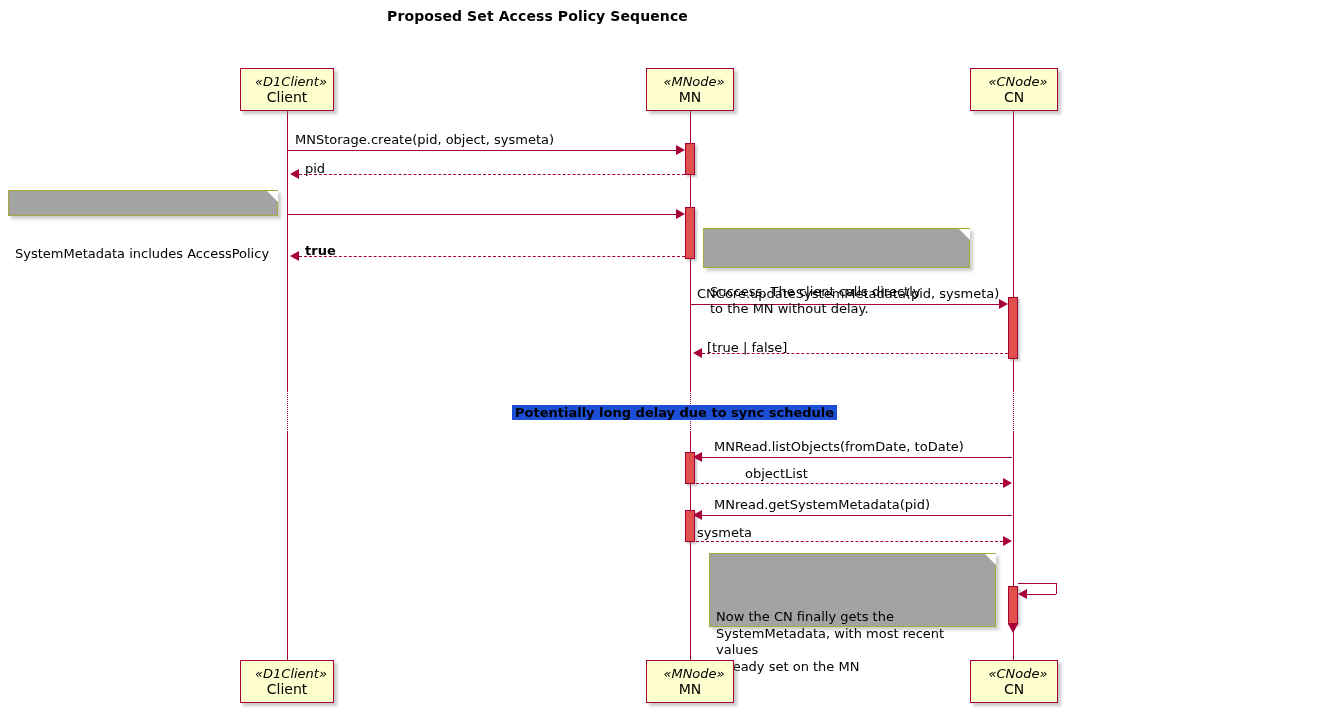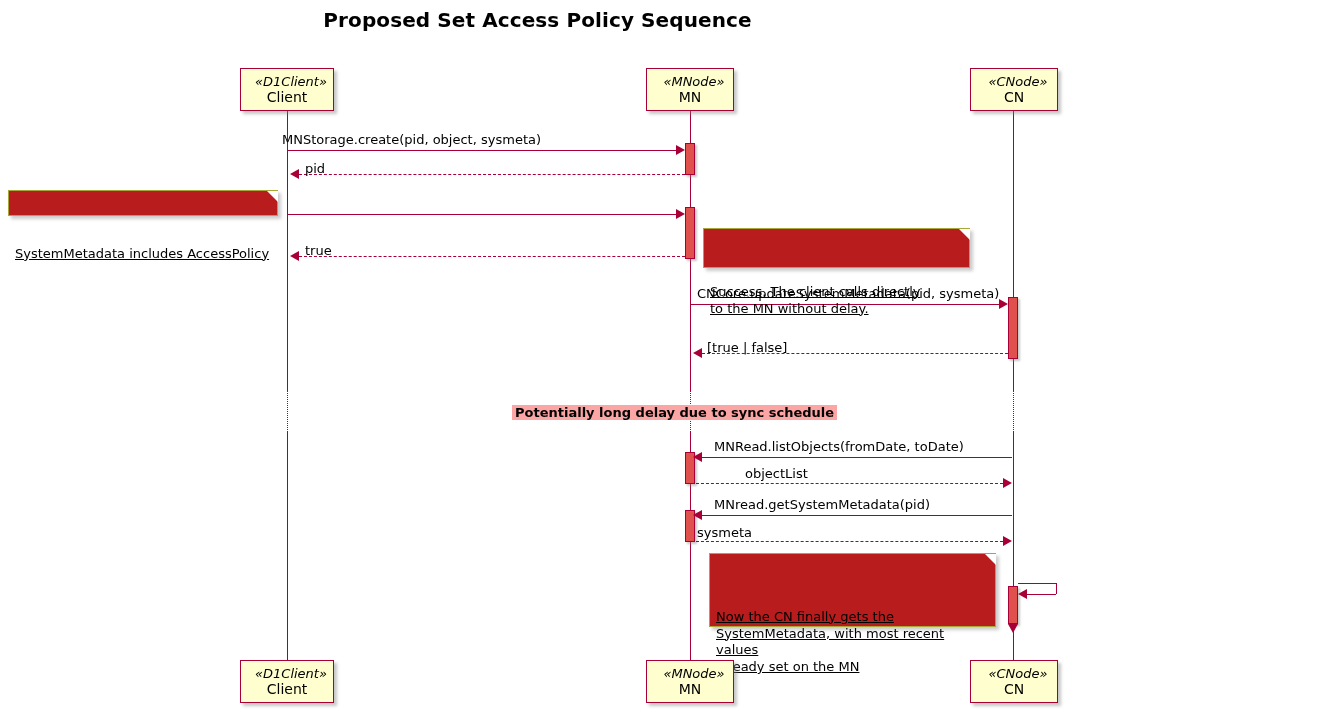--- a/index.html
+++ b/index.html
@@ -20,21 +20,21 @@
     overflow: hidden;
   }
 
   
   .diagram-title {
     position: absolute;
     left: 0;
     top: 8px;
     width: 1075px;
     text-align: center;
-    font-size: 20px;
+    font-size: 14px;
     font-weight: bold;
     color: #000000;
     letter-spacing: 0.1px;
   }
 
   
   .participant {
     position: absolute;
     box-sizing: border-box;
     background: #FEFECE;
@@ -115,29 +115,28 @@
     position: absolute;
     font-size: 13px;
     color: #000000;
     white-space: nowrap;
   }
 
   
   .note {
     position: absolute;
     box-sizing: border-box;
-    background: #b91c1c;
+    background: #a3a3a3;
     border: 1px solid #A8A838;
     box-shadow: 3px 3px 3px rgba(130,130,130,0.4);
     font-size: 13px;
     color: #000000;
     padding: 4px 7px 4px 6px;
     line-height: 1.30;
     white-space: pre-line;
-    text-decoration: underline;
   }
   .note .foldline {
     position: absolute;
     right: -1px;
     top: -1px;
     width: 0;
     height: 0;
     border-left: 11px solid transparent;
     border-top: 11px solid #A8A838;
   }
@@ -151,21 +150,21 @@
     border-top: 11px solid #FFFFFF;
   }
 
   
   .divider-label {
     position: absolute;
     font-size: 13px;
     font-weight: bold;
     color: #000000;
     white-space: nowrap;
-    background: #fca5a5;
+    background: #1d4ed8;
     padding: 0 3px;
   }
 </style>
 </head>
 <body>
 
 <div id="canvas">
 
   <div class="diagram-title">Proposed Set Access Policy Sequence</div>
 
@@ -198,32 +197,32 @@
 
   <div class="activation" style="left:685px; top:143px; height:32px;"></div>
   <div class="activation" style="left:685px; top:207px; height:52px;"></div>
   <div class="activation" style="left:1008px; top:297px; height:62px;"></div>
   <div class="activation" style="left:685px; top:452px; height:32px;"></div>
   <div class="activation" style="left:685px; top:510px; height:32px;"></div>
   <div class="activation" style="left:1008px; top:586px; height:38px;"></div>
 
   <div class="msgline" style="left:288px; top:150px; width:388px;"></div>
   <div class="arrowhead right" style="left:676px; top:145px;"></div>
-  <div class="msglabel" style="left:282px; top:132px;">MNStorage.create(pid, object, sysmeta)</div>
+  <div class="msglabel" style="left:295px; top:132px;">MNStorage.create(pid, object, sysmeta)</div>
 
   <div class="msgline dashed" style="left:299px; top:174px; width:386px;"></div>
   <div class="arrowhead left" style="left:290px; top:169px;"></div>
   <div class="msglabel" style="left:305px; top:161px;">pid</div>
 
   <div class="msgline" style="left:288px; top:214px; width:388px;"></div>
   <div class="arrowhead right" style="left:676px; top:209px;"></div>
 
   <div class="msgline dashed" style="left:299px; top:256px; width:386px;"></div>
   <div class="arrowhead left" style="left:290px; top:251px;"></div>
-  <div class="msglabel" style="left:305px; top:243px;">true</div>
+  <div class="msglabel" style="left:305px; top:243px;font-weight:bold;">true</div>
 
   <div class="msgline" style="left:691px; top:304px; width:308px;"></div>
   <div class="arrowhead right" style="left:999px; top:299px;"></div>
   <div class="msglabel" style="left:697px; top:286px;">CNCore.updateSystemMetadata(pid, sysmeta)</div>
 
   <div class="msgline dashed" style="left:702px; top:353px; width:306px;"></div>
   <div class="arrowhead left" style="left:693px; top:348px;"></div>
   <div class="msglabel" style="left:707px; top:340px;">[true | false]</div>
 
   <div class="divider-label" style="left:512px; top:405px;">Potentially long delay due to sync schedule</div>

